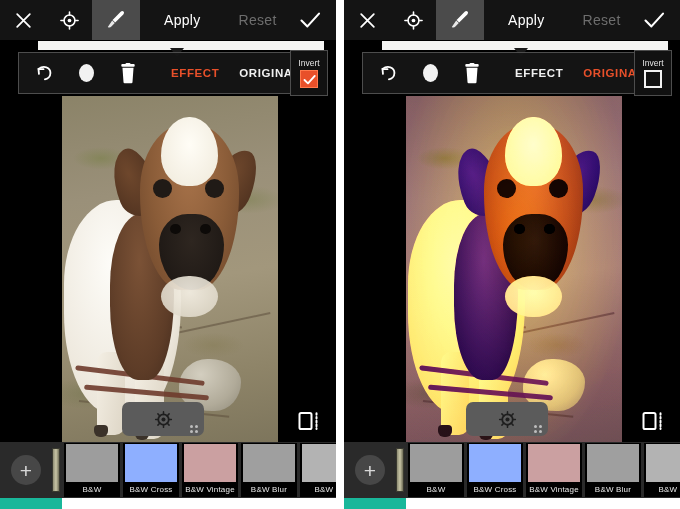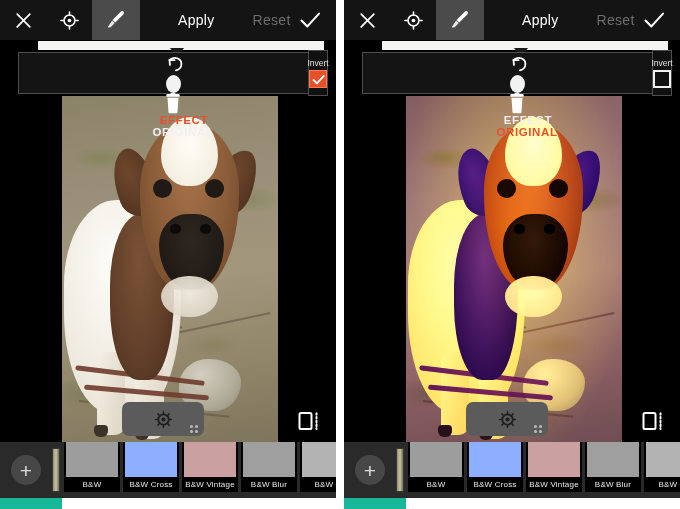--- a/index.html
+++ b/index.html
@@ -58,21 +58,21 @@
     width: 48px;
     height: 40px;
   }
 
   .tb-label {
     font-size: 14px;
     letter-spacing: .3px;
     cursor: pointer;
     white-space: nowrap;
   }
-  .tb-label.apply { color: #ffffff; margin-left: 38px; }
+  .tb-label.apply { color: #ffffff; margin-left: 24px; }
   .tb-label.reset { color: #6e6e6e; margin-left: 38px; text-align: right; }
 
   .tb-check {
     margin-left: auto;
     margin-right: 14px;
     cursor: pointer;
     display: flex;
     align-items: center;
   }
 
@@ -107,21 +107,20 @@
     position: absolute;
     top: 52px;
     left: 18px;
     right: 8px;
     height: 42px;
     background: rgba(22,22,22,0.90);
     border: 1px solid #4d4d4d;
     display: flex;
     align-items: center;
     z-index: 36;
-    flex-direction: column;
   }
 
   .eb-icon {
     width: 42px;
     height: 40px;
     display: flex;
     align-items: center;
     justify-content: center;
     cursor: pointer;
   }
@@ -142,21 +141,21 @@
   }
   .eb-mode.first { margin-left: 22px; }
   .eb-mode.second { margin-left: 20px; }
   .mode-on  { color: #e8502a; }
   .mode-off { color: #f0f0f0; }
 
   .invert-box {
     position: absolute;
     top: 50px;
     right: 8px;
-    width: 20px;
+    width: 38px;
     height: 46px;
     background: #111111;
     border: 1px solid #4d4d4d;
     display: flex;
     flex-direction: column;
     align-items: center;
     justify-content: center;
     z-index: 38;
     cursor: pointer;
   }
@@ -411,20 +410,21 @@
     width: 8px;
     min-width: 8px;
     height: 44px;
     margin-right: 4px;
     background: linear-gradient(90deg, #8e8c74, #c9c6a6, #6f6d58);
     border: 1px solid #3a3a30;
   }
 
   .thumbs {
     display: flex;
+    align-items: center;
     height: 64px;
     overflow: hidden;
   }
 
   .thumb {
     width: 56px;
     min-width: 56px;
     height: 54px;
     margin-right: 3px;
     position: relative;

